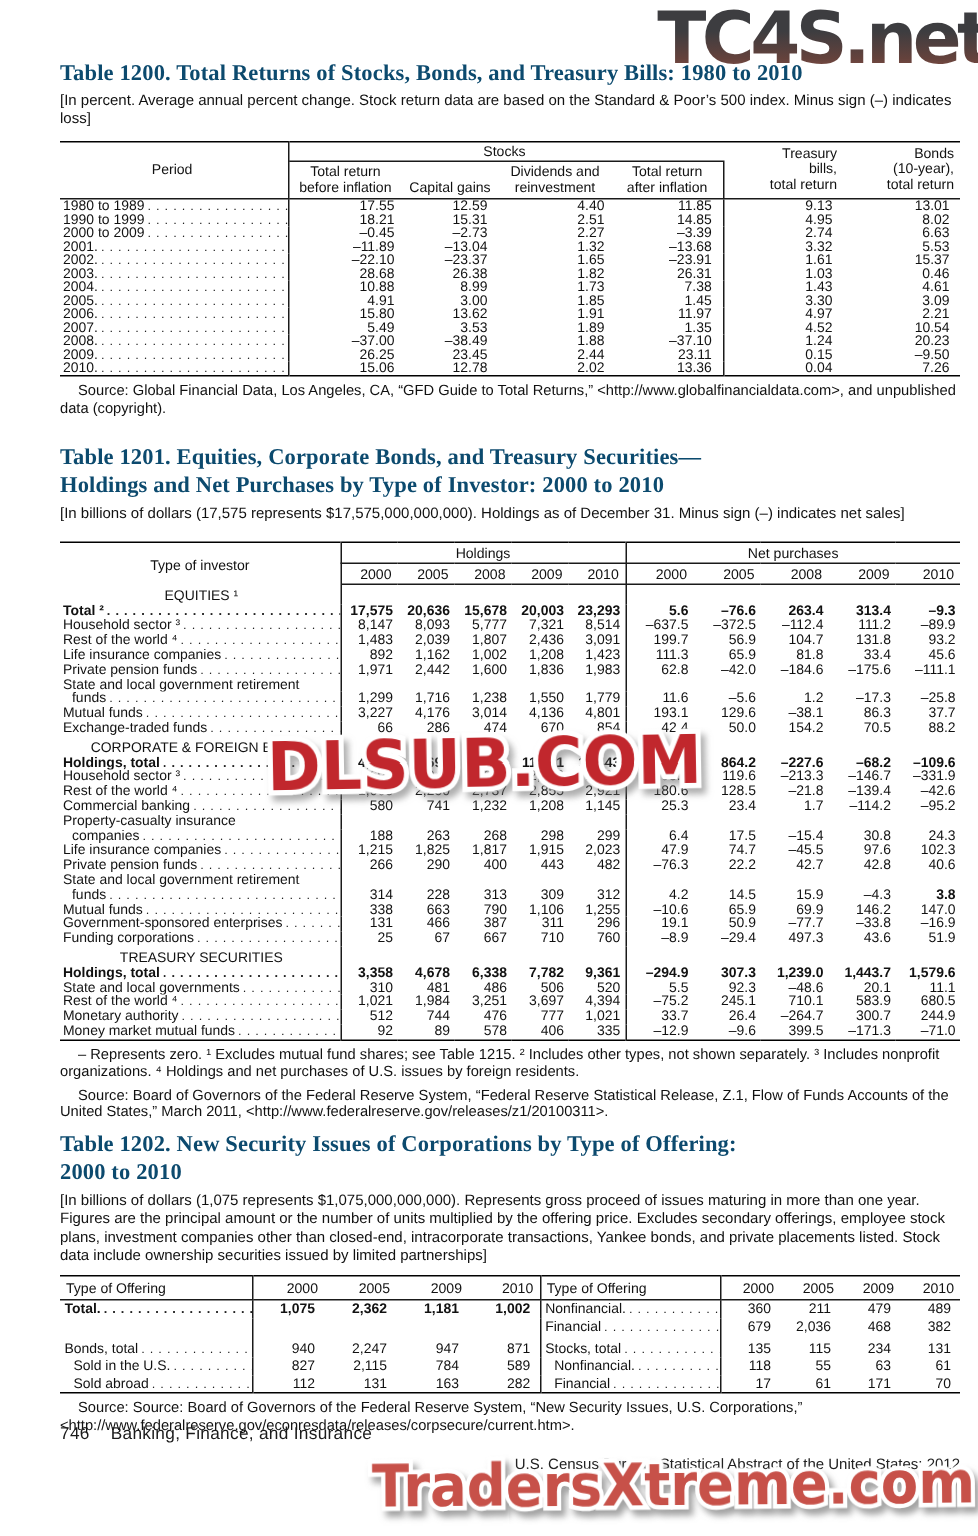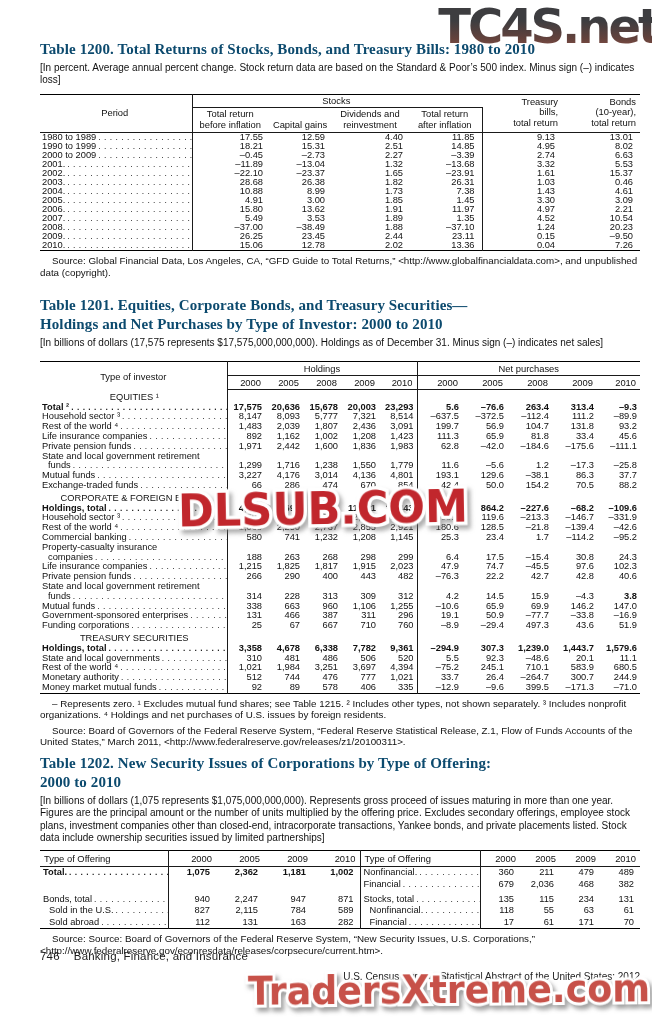--- a/index.html
+++ b/index.html
@@ -739,21 +739,21 @@
             </tr>
             <tr>
               <td class="stub">
                 <div class="sw">
                   <span class="lbl">Mutual funds</span>
                   <span class="leader"></span>
                 </div>
               </td>
               <td class="num">338</td>
               <td class="num">663</td>
-              <td class="num">960</td>
+              <td class="num">790</td>
               <td class="num">1,106</td>
               <td class="num">1,255</td>
               <td class="num">–10.6</td>
               <td class="num">65.9</td>
               <td class="num">69.9</td>
               <td class="num">146.2</td>
               <td class="num">147.0</td>
             </tr>
             <tr>
               <td class="stub">

